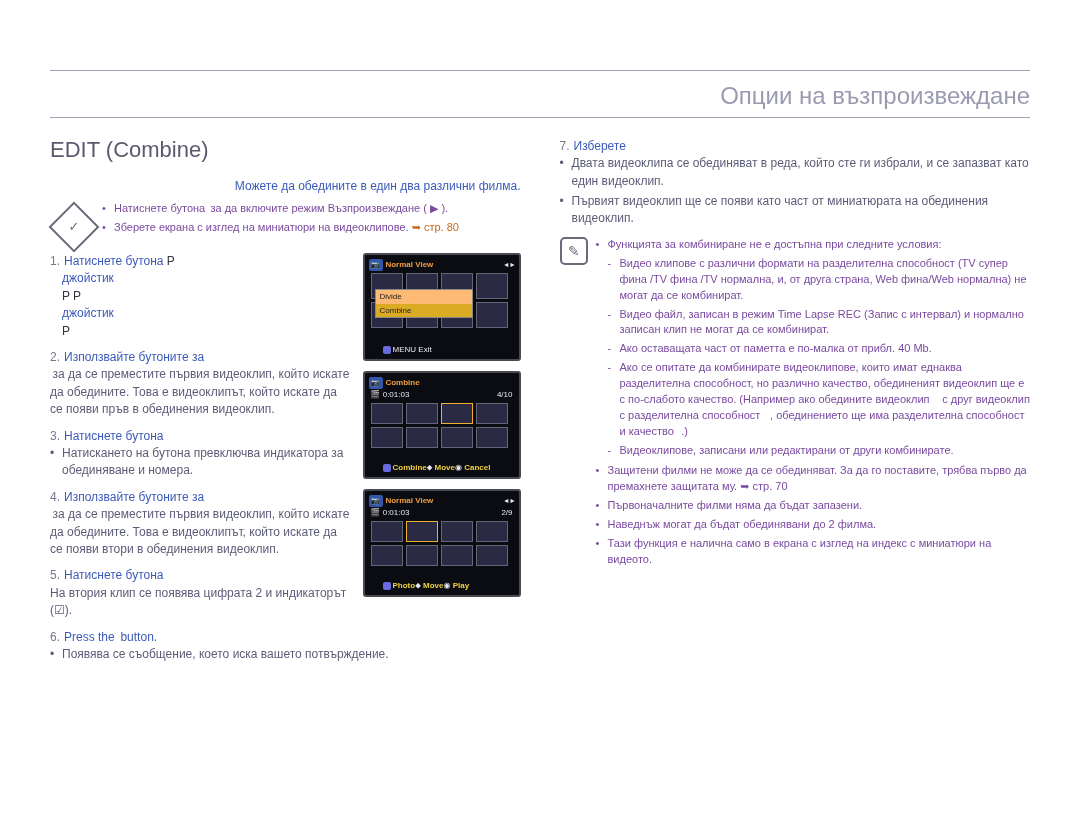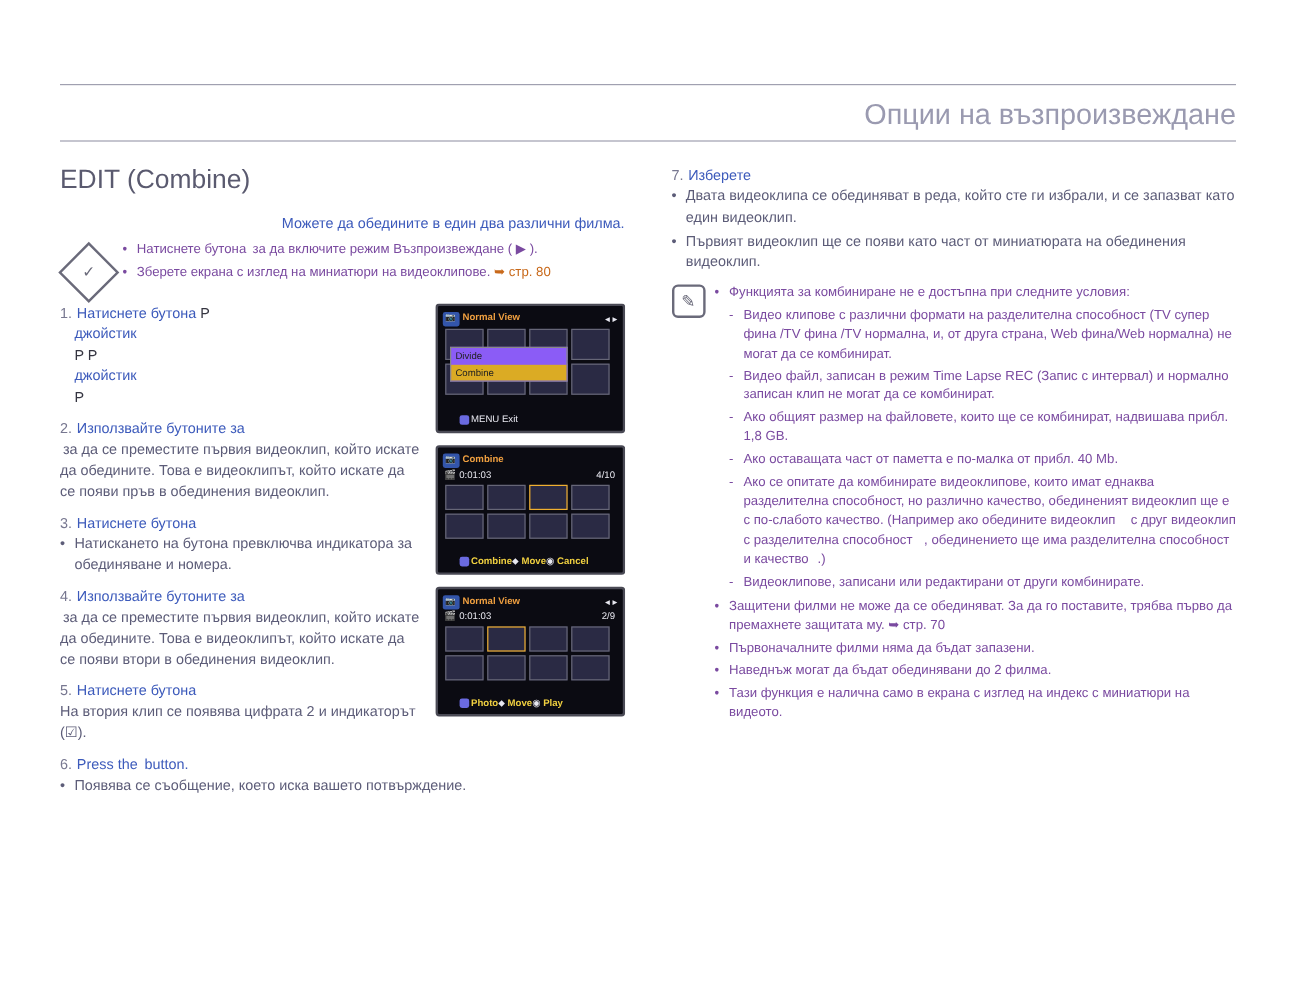--- a/index.html
+++ b/index.html
@@ -82,21 +82,21 @@
     padding: 4px 4px;
     position: relative;
     overflow: hidden;
   }
   .shot .topbar { display:flex; justify-content:space-between; align-items:center; }
   .shot .tab { display:inline-block; background:#3355aa; border-radius:2px; padding:1px 3px; font-size:7px; }
   .shot .orange-t { color:#f0a040; font-weight:bold; }
   .shot .yellow-t { color:#f0d040; font-weight:bold; }
   .shot .menu-pop {
     position:absolute; left:10px; top:34px;
-    background:#8b5cf6; color:#222; width:98px;
+    background:#fdba74; color:#222; width:98px;
     border:1px solid #888;
   }
   .shot .menu-pop div { padding:1px 4px; font-size:8px; }
   .shot .menu-pop .sel { background:#dbab24; }
   .shot .grid { display:flex; flex-wrap:wrap; gap:3px; margin-top:2px; padding:0 2px;}
   .shot .cell   { width: 32px; height: 26px; background:#2a2a44; border:1px solid #667; }
   .shot .cell-s { width: 32px; height: 21px; background:#2a2a44; border:1px solid #667; }
   .shot .botbar { position:absolute; bottom:3px; left:18px; right:4px; display:flex; justify-content:flex-start; }
   .shot .small-ico { display:inline-block; width:8px; height:8px; background:#6a6ae0; border-radius:2px; margin-right:2px; vertical-align:middle; }
   .note-row { display:flex; gap:8px; margin-top:8px; }
@@ -280,21 +280,20 @@
 
       <div class="note-row">
         <div class="note-icon">✎</div>
         <div style="flex:1;">
           <ul class="bul purple small">
             <li>Функцията за комбиниране не е достъпна при следните условия:</li>
           </ul>
           <ul class="dash purple small">
             <li>Видео клипове с различни формати на разделителна способност (TV супер фина /TV фина /TV нормална, и, от друга страна, Web фина/Web нормална) не могат да се комбинират.</li>
             <li>Видео файл, записан в режим Time Lapse REC (Запис с интервал) и нормално записан клип не могат да се комбинират.</li>
-            <li>Ако общият размер на файловете, които ще се комбинират, надвишава прибл. 1,8 GB.</li>
             <li>Ако оставащата част от паметта е по-малка от прибл. 40 Mb.</li>
             <li>Ако се опитате да комбинирате видеоклипове, които имат еднаква разделителна способност, но различно качество, обединеният видеоклип ще е с по-слабото качество. (Например ако обедините видеоклип     с друг видеоклип с разделителна способност    , обединението ще има разделителна способност и качество   .)</li>
             <li>Видеоклипове, записани или редактирани от други комбинирате.</li>
           </ul>
           <ul class="bul purple small" style="margin-top:4px;">
             <li>Защитени филми не може да се обединяват. За да го поставите, трябва първо да премахнете защитата му. ➥ стр. 70</li>
             <li>Първоначалните филми няма да бъдат запазени.</li>
             <li>Наведнъж могат да бъдат обединявани до 2 филма.</li>
             <li>Тази функция е налична само в екрана с изглед на индекс с миниатюри на видеото.</li>
           </ul>

